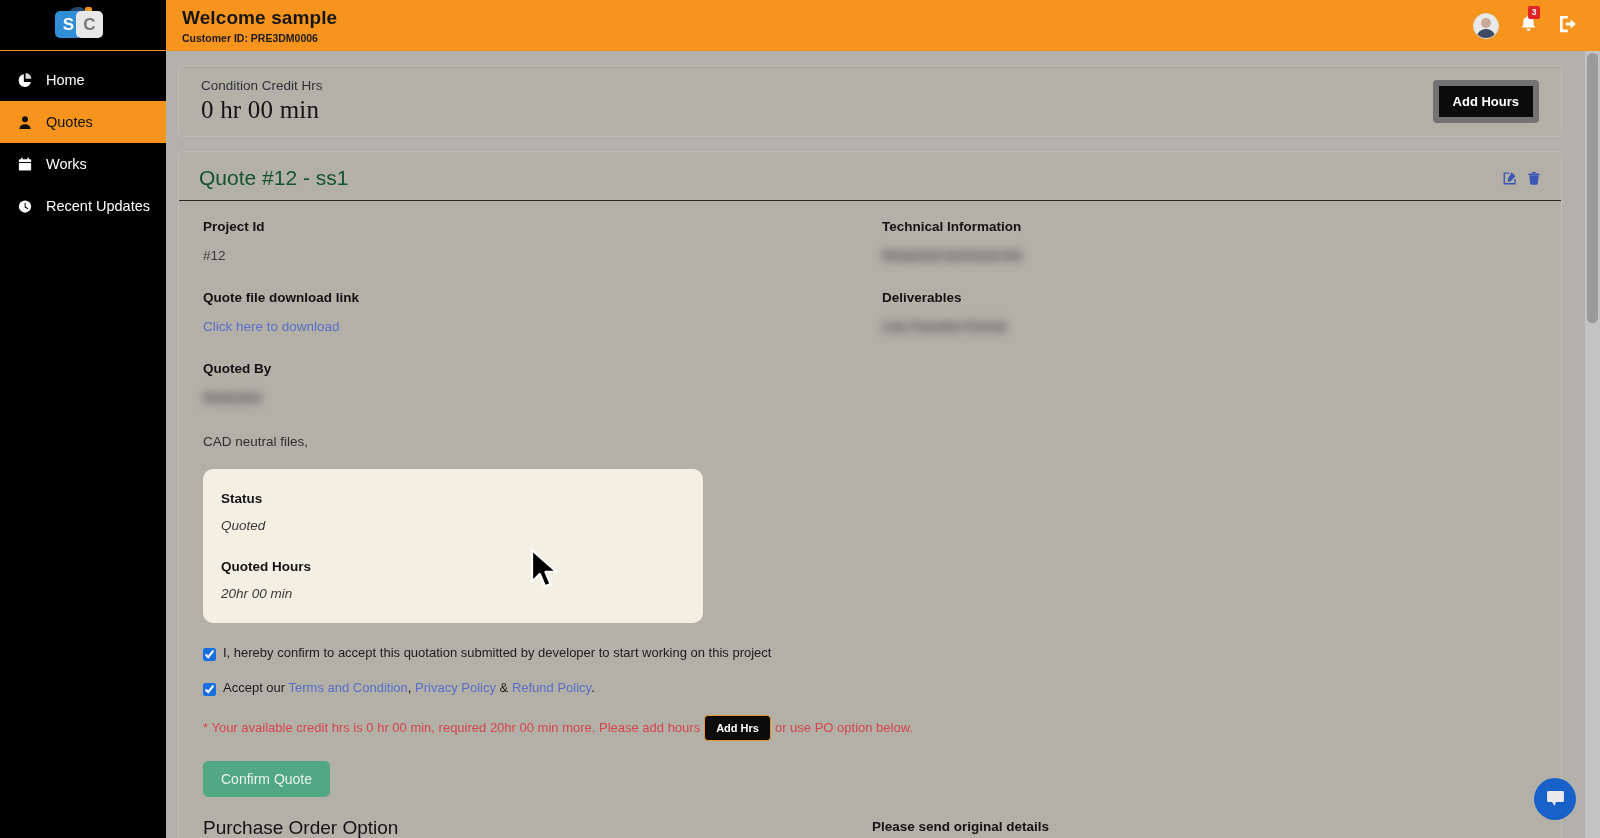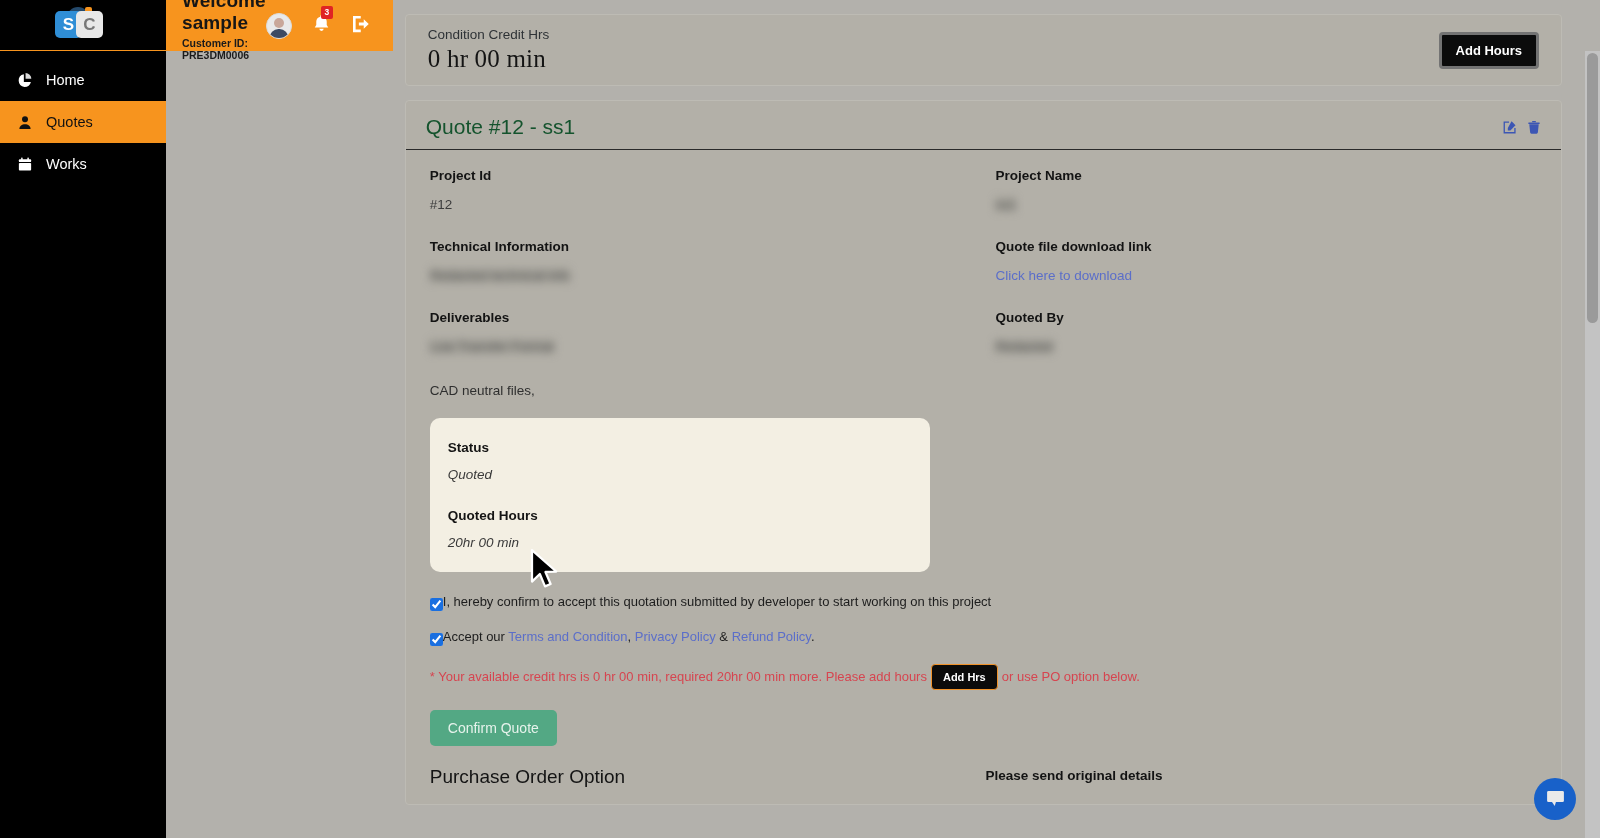--- a/index.html
+++ b/index.html
@@ -37,21 +37,21 @@
     display: flex; align-items: center; gap: 13px;
     height: 42px; padding: 0 16px; color: #fff;
     font-size: 14.5px; cursor: pointer; text-decoration: none;
   }
   .nav-item.active { background: #f7941e; color: #111; }
   .nav-icon { width: 17px; display: flex; justify-content: center; align-items: center; }
   .nav-icon svg { display: block; }
   .nav-gap { height: 8px; }
 
   
-  .main { flex: 1; display: flex; flex-direction: row; min-width: 0; position: relative;
+  .main { flex: 1; display: flex; flex-direction: column; min-width: 0; position: relative;
           background: #b3b1ac; }
   .topbar {
     height: 51px; background: #f7941e; display: flex; align-items: center;
     padding: 0 22px 0 16px; flex: 0 0 51px;
   }
   .topbar-left { display: flex; flex-direction: column; justify-content: center; }
   .welcome { font-size: 19px; font-weight: 700; color: #161616; letter-spacing: .1px; }
   .cust-id { font-size: 10.5px; font-weight: 700; color: #1b1b1b; margin-top: 3px; }
   .topbar-right { margin-left: auto; display: flex; align-items: center; gap: 20px; }
   .avatar {
@@ -75,21 +75,21 @@
   }
 
   .card {
     background: #b3b0a8; border: 1px solid #bdbbb4; border-radius: 4px;
     margin-bottom: 14px;
   }
   .credit-card { display: flex; align-items: center; padding: 16px 22px; height: 72px; }
   .credit-label { font-size: 13.5px; color: #2e3236; }
   .credit-value { font-size: 25px; color: #141414; margin-top: 3px; letter-spacing: .2px; font-family: Liberation Serif, serif; }
   .add-hours-btn {
-    margin-left: auto; background: #0b0b0b; color: #fff; border: 3px solid #737373;
+    margin-left: auto; background: #0b0b0b; color: #fff; border: 6px solid #737373;
     border-radius: 4px; font-size: 13px; font-weight: 700;
     padding: 8px 14px; cursor: pointer; font-family: inherit;
   }
 
   .quote-card { padding: 0; }
   .quote-head {
     display: flex; align-items: center; padding: 14px 20px 10px 20px;
     border-bottom: 1px solid #2a2a2a;
   }
   .quote-title { font-size: 21px; color: #14532d; font-weight: 400; }
@@ -109,21 +109,21 @@
   .plain-line { font-size: 13.5px; color: #2f2f2f; margin: 2px 0 20px 0; }
 
   .highlight-panel {
     background: #f3efe3; border-radius: 10px; padding: 22px 18px 22px 18px;
     width: 500px; margin: 0 0 22px 0; position: relative;
   }
   .hp-label { font-size: 13.5px; font-weight: 700; color: #141414; }
   .hp-value { font-size: 13.5px; color: #3a3a3a; margin-top: 12px; font-style: italic; }
   .hp-block + .hp-block { margin-top: 26px; }
 
-  .check-row { display: flex; align-items: flex-end; margin-bottom: 18px; }
+  .check-row { display: flex; align-items: center; gap: 7px; margin-bottom: 18px; }
   .check-row input { margin: 2px 0 0 0; width: 13px; height: 13px; accent-color: #1a6fe0; cursor: pointer; }
   .check-text { font-size: 13px; color: #1d1d1d; line-height: 1.3; }
 
   .warn {
     font-size: 13px; color: #d64550; display: flex; align-items: center;
     gap: 4px; flex-wrap: wrap; margin-bottom: 20px;
   }
   .add-hrs-btn {
     background: #0b0b0b; color: #fff; border: 1px solid #f0922a; border-radius: 4px;
     font-size: 11px; font-weight: 700; padding: 6px 11px; cursor: pointer;
@@ -200,20 +200,29 @@
             <rect x="1" y="2" width="14" height="3.2" rx="1"></rect>
             <rect x="1" y="6.2" width="14" height="8.6" rx="1"></rect>
             <rect x="3.6" y="0" width="1.7" height="3" rx=".7"></rect>
             <rect x="10.7" y="0" width="1.7" height="3" rx=".7"></rect>
           </svg>
         </span>
         <span>Works</span>
       </a>
 
 
+      <a class="nav-item">
+        <span class="nav-icon">
+          <svg width="14" height="15" viewBox="0 0 16 16" fill="#fff">
+            <circle cx="8" cy="8" r="7"></circle>
+            <path d="M7.6 3.6h1.1v4.7l3 1.8-.6 1-3.5-2.1z" fill="#000"></path>
+          </svg>
+        </span>
+        <span>Recent Updates</span>
+      </a>
     </nav>
   </aside>
 
   <div class="main">
 
     <header class="topbar">
       <div class="topbar-left">
         <div class="welcome">Welcome sample</div>
         <div class="cust-id">Customer ID: PRE3DM0006</div>
       </div>
@@ -271,24 +280,20 @@
             </span>
           </div>
         </div>
 
         <div class="quote-body">
           <div class="field-grid">
             <div class="field">
               <div class="field-label">Project Id</div>
               <div class="field-value">#12</div>
             </div>
-            <div class="field">
-              <div class="field-label">Project Name</div>
-              <div class="field-value blurred">ss1</div>
-            </div>
 
             <div class="field">
               <div class="field-label">Technical Information</div>
               <div class="field-value blurred">Redacted technical info</div>
             </div>
             <div class="field">
               <div class="field-label">Quote file download link</div>
               <div class="field-value"><a class="link">Click here to download</a></div>
             </div>
 

